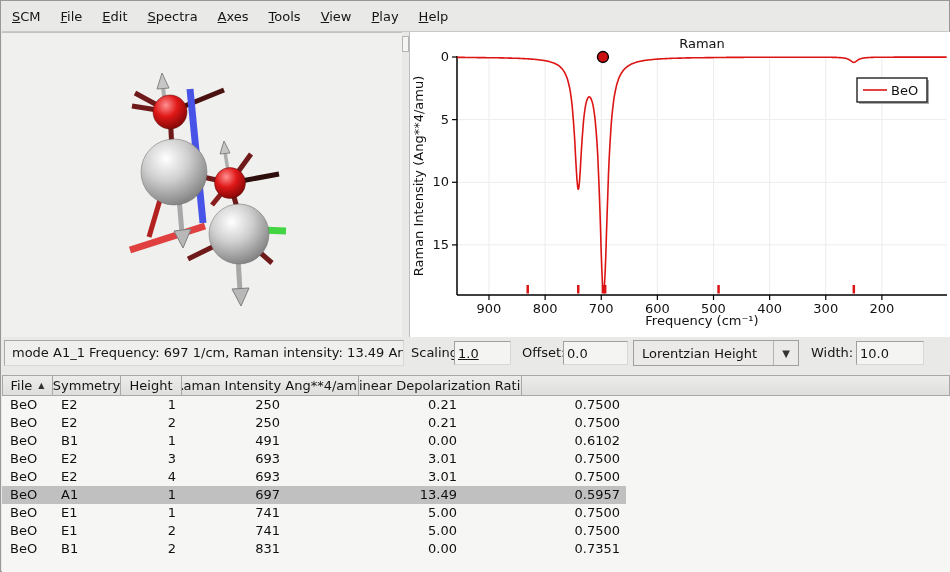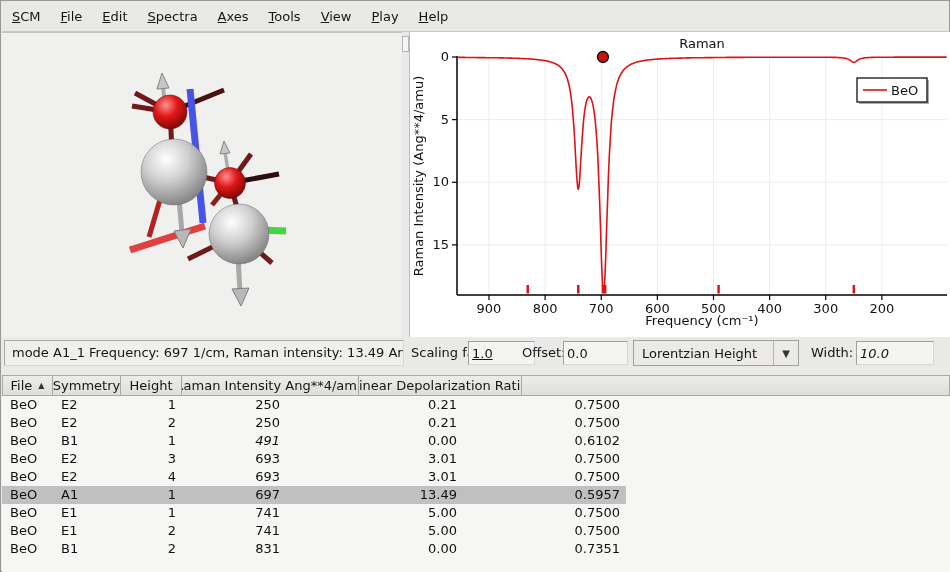--- a/index.html
+++ b/index.html
@@ -195,29 +195,29 @@
         <rect x="449" y="48" width="70" height="24" fill="#aaa"></rect>
         <rect x="447" y="46" width="70" height="24" fill="#fff" stroke="#222" stroke-width="1.4"></rect>
         <line x1="453" y1="58" x2="477" y2="58" stroke="#dd1414" stroke-width="1.6"></line>
         <text x="481" y="63" font-size="13" fill="#111">BeO</text>
       </svg>
   </div>
 
   <div class="status-row">
     <div class="status-box">mode A1_1 Frequency:  697 1/cm, Raman intensity:  13.49 Ang**4/amu</div>
     <span class="ctl-label" style="left:410px">Scaling factor:</span>
-    <input class="ctl-input" style="left: 467px; width: 67px; text-decoration: underline;" value="1.0">
+    <input class="ctl-input" style="left: 453px; width: 57px; text-decoration: underline;" value="1.0">
     <span class="ctl-label" style="left:521px">Offset:</span>
     <input class="ctl-input" style="left: 562px; width: 65px;" value="0.0">
     <div class="combo" style="left:632px;width:166px">
       <span class="combo-text">Lorentzian Height</span>
       <span class="combo-arrow">▼</span>
     </div>
     <span class="ctl-label" style="left:810px">Width:</span>
-    <input class="ctl-input" style="left: 855px; width: 78px; font-style: italic;" value="10.0">
+    <input class="ctl-input" style="left: 855px; width: 68px;" value="10.0">
   </div>
 
   <div class="table-area">
     <div class="thead" id="thead">
         <div class="th" style="width: 51px;">
           <span>File</span>
           <span class="sort-arrow">▲</span>
         </div>
         <div class="th" style="width: 68px;">
           <span>Symmetry</span>
@@ -247,21 +247,21 @@
           <div class="td l" style="width: 68px;">E2</div>
           <div class="td r" style="width: 61px;">2</div>
           <div class="td r" style="width: 104px;">250</div>
           <div class="td r" style="width: 177px;">0.21</div>
           <div class="td r" style="width: 163px;">0.7500</div>
         </div>
         <div class="tr" style="top: 36px;">
           <div class="td l" style="width: 51px;">BeO</div>
           <div class="td l" style="width: 68px;">B1</div>
           <div class="td r" style="width: 61px;">1</div>
-          <div class="td r" style="width: 104px; font-style: italic;">491</div>
+          <div class="td r" style="width: 104px;">491</div>
           <div class="td r" style="width: 177px;">0.00</div>
           <div class="td r" style="width: 163px;">0.6102</div>
         </div>
         <div class="tr" style="top: 54px;">
           <div class="td l" style="width: 51px;">BeO</div>
           <div class="td l" style="width: 68px;">E2</div>
           <div class="td r" style="width: 61px;">3</div>
           <div class="td r" style="width: 104px;">693</div>
           <div class="td r" style="width: 177px;">3.01</div>
           <div class="td r" style="width: 163px;">0.7500</div>

